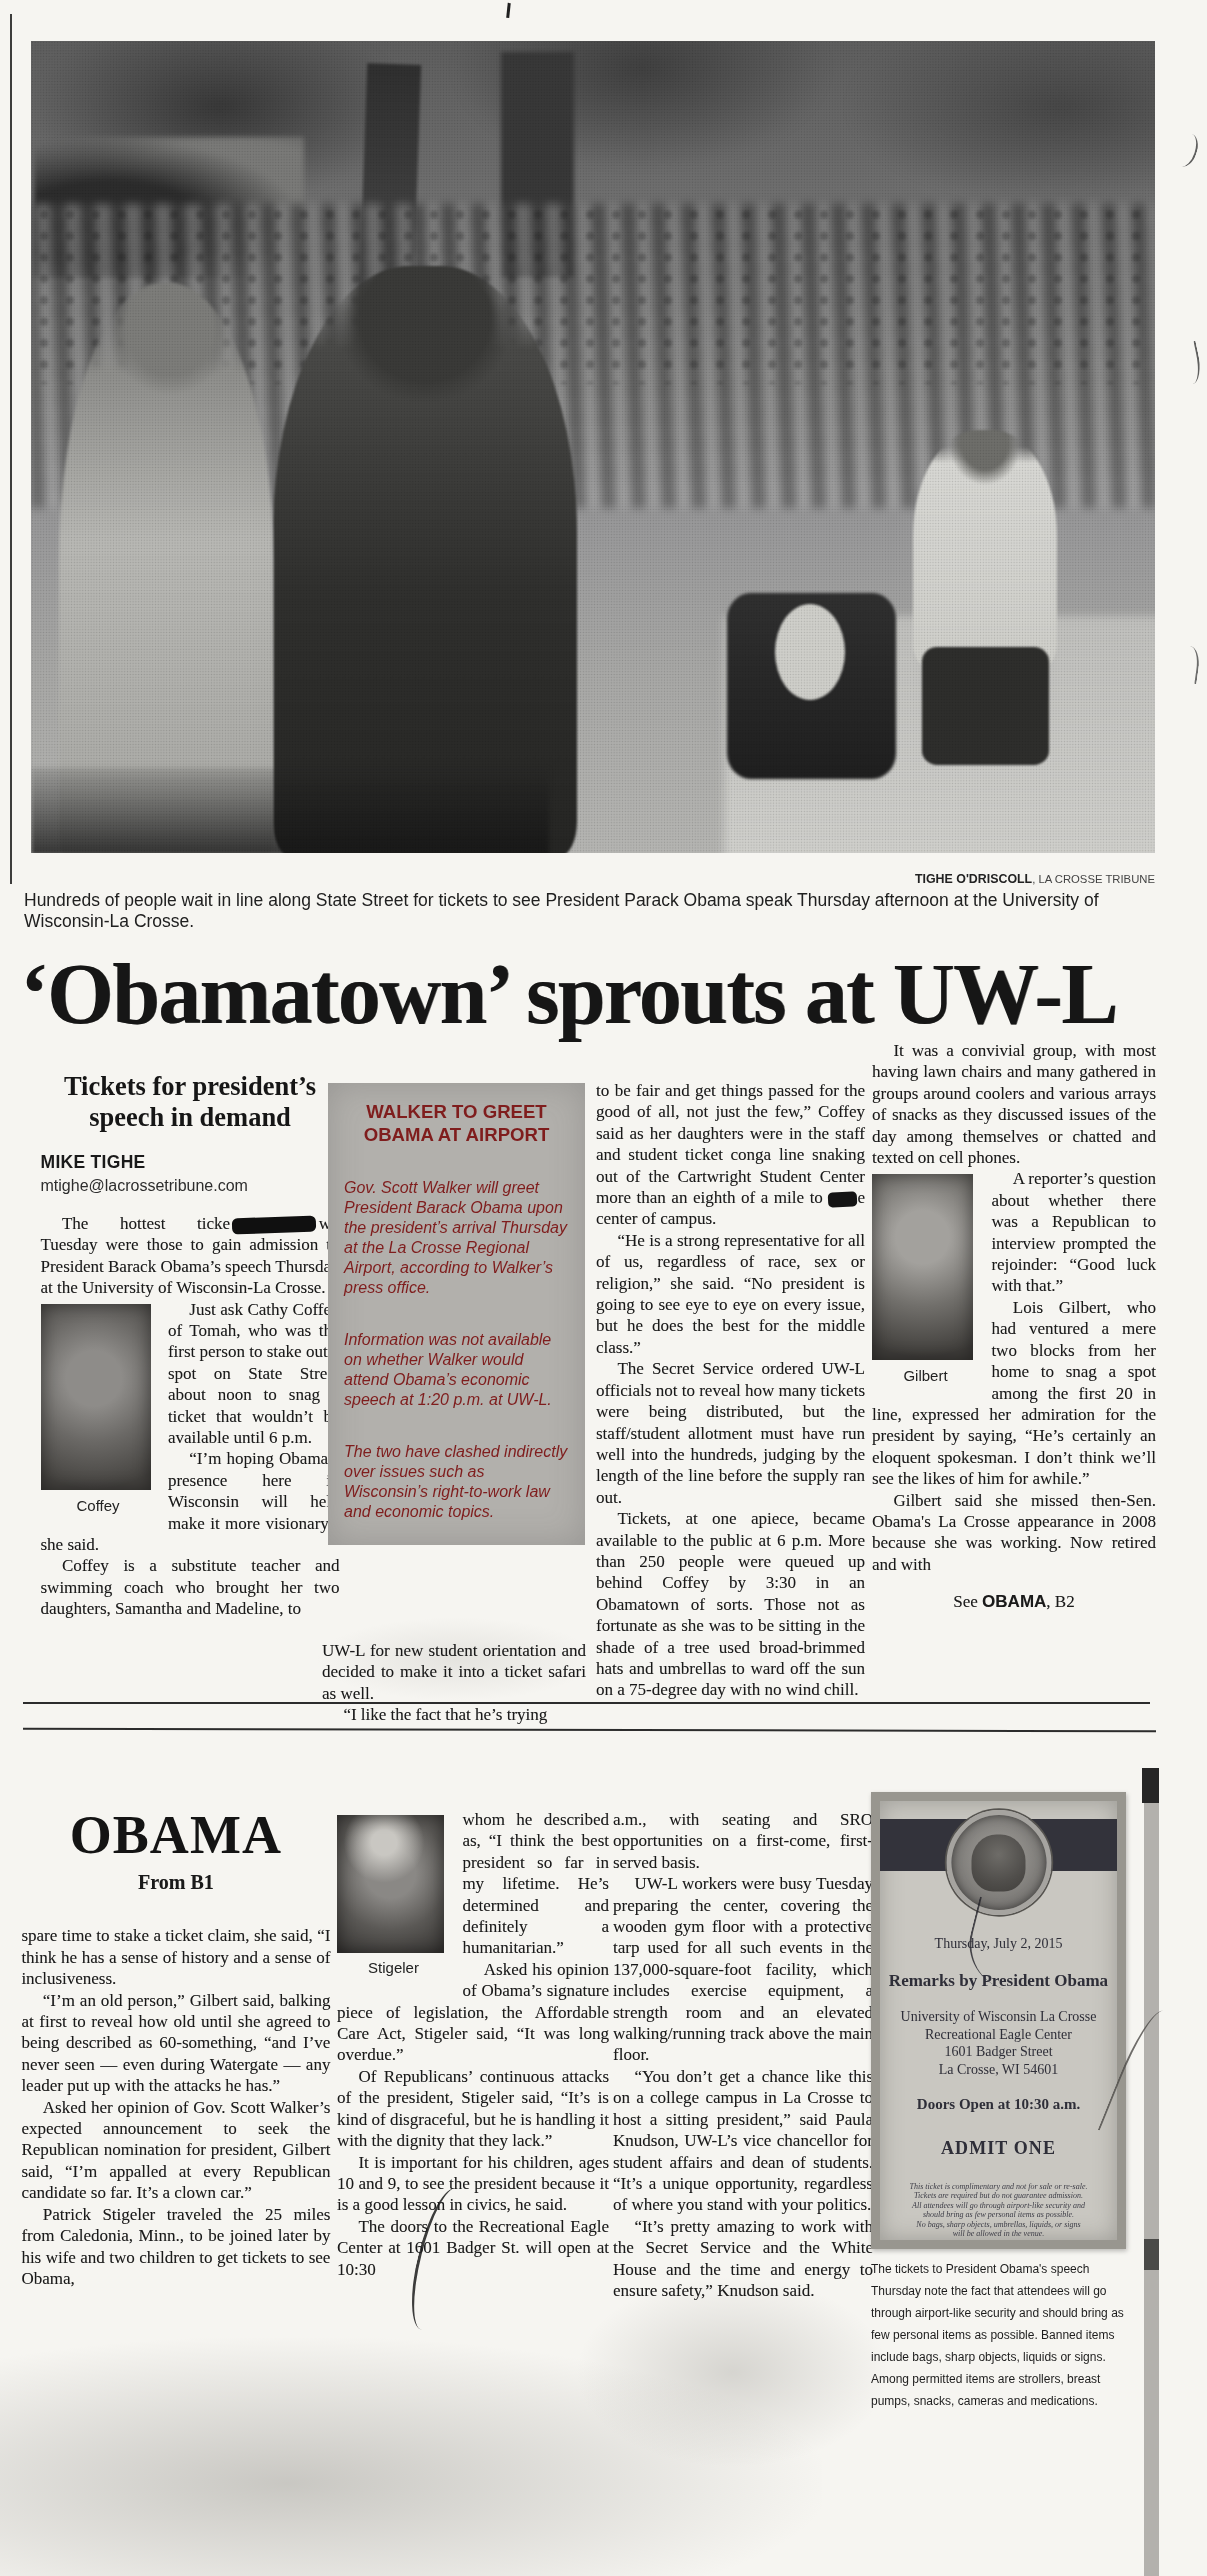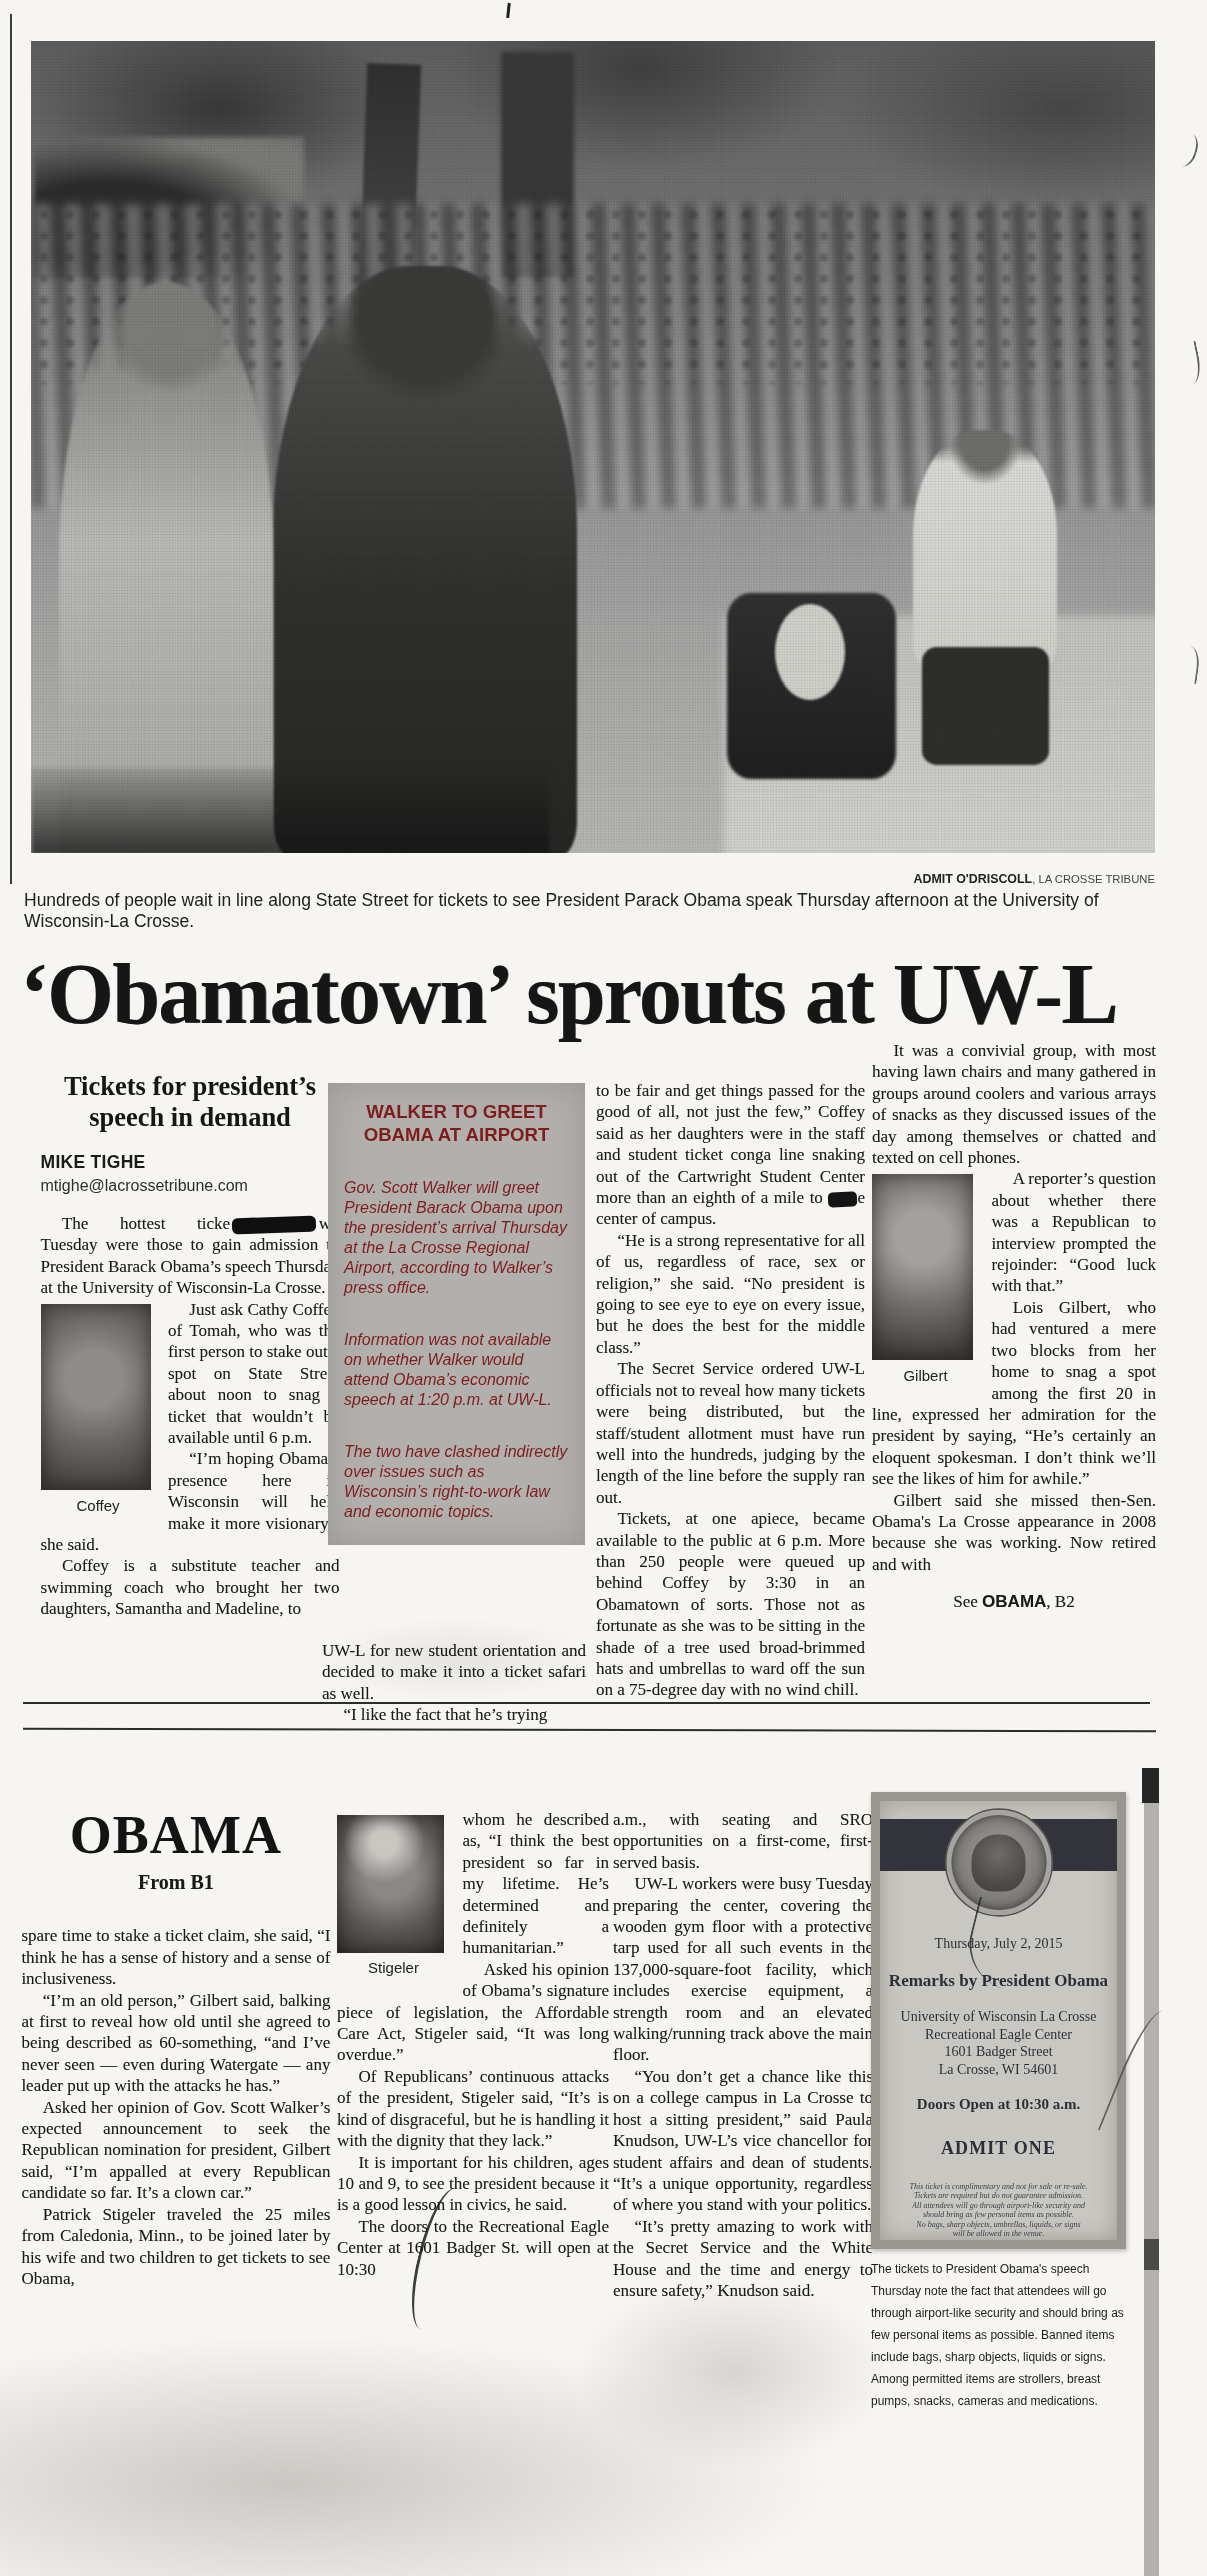--- a/index.html
+++ b/index.html
@@ -164,21 +164,21 @@
     <div class="ph-chair"></div>
     <div class="ph-dog"></div>
     <div class="ph-fig1"></div>
     <div class="ph-fig2"></div>
     <div class="ph-kid"></div>
     <div class="ph-shorts"></div>
     <div class="ph-bottomband"></div>
     <div class="ph-halftone"></div>
   </div>
 
-  <div class="abs credit"><span class="credit-name">ADMIT O'DRISCOLL</span><span class="credit-src">, LA CROSSE TRIBUNE</span></div>
+  <div class="abs credit"><span class="credit-name">TIGHE O'DRISCOLL</span><span class="credit-src">, LA CROSSE TRIBUNE</span></div>
   <div class="abs lead-caption">Hundreds of people wait in line along State Street for tickets to see President Parack Obama speak Thursday afternoon at the University of Wisconsin-La Crosse.</div>
 
   <h1 class="abs headline">‘Obamatown’ sprouts at UW-L</h1>
 
   <div class="abs col c-front1">
     <h2 class="subhead">Tickets for president’s speech in demand</h2>
     <div class="byline">MIKE TIGHE</div>
     <div class="email">mtighe@lacrossetribune.com</div>
     <p class="ind"><span>The hottest ticke</span><span class="blot"></span><span>wn Tuesday were those to gain admission to President Barack Obama’s speech Thursday at the University of Wisconsin-La Crosse.</span></p>
     <figure class="headshot-fig">

